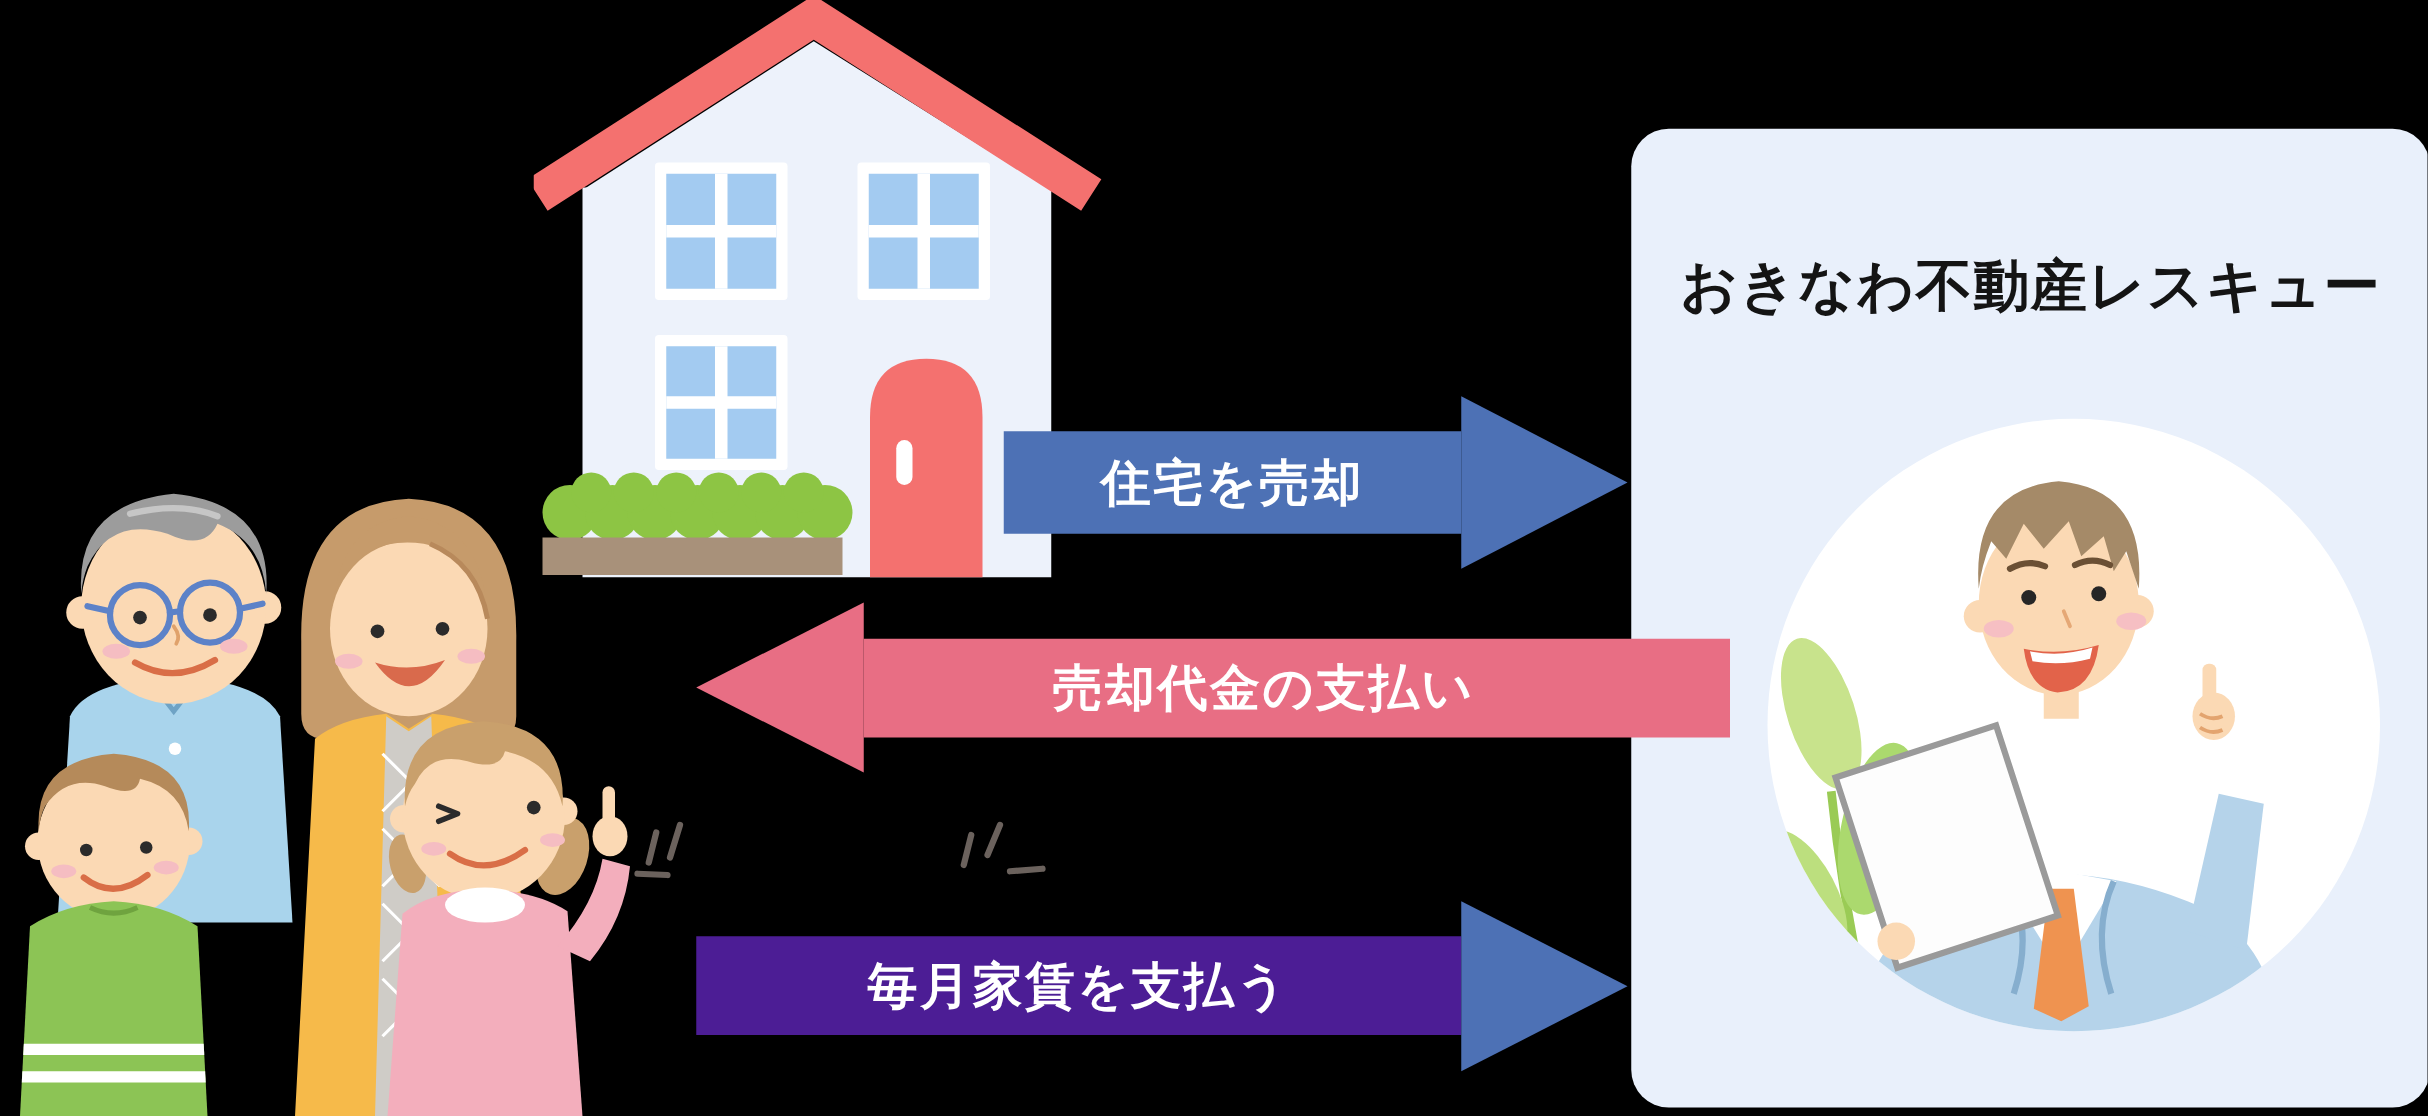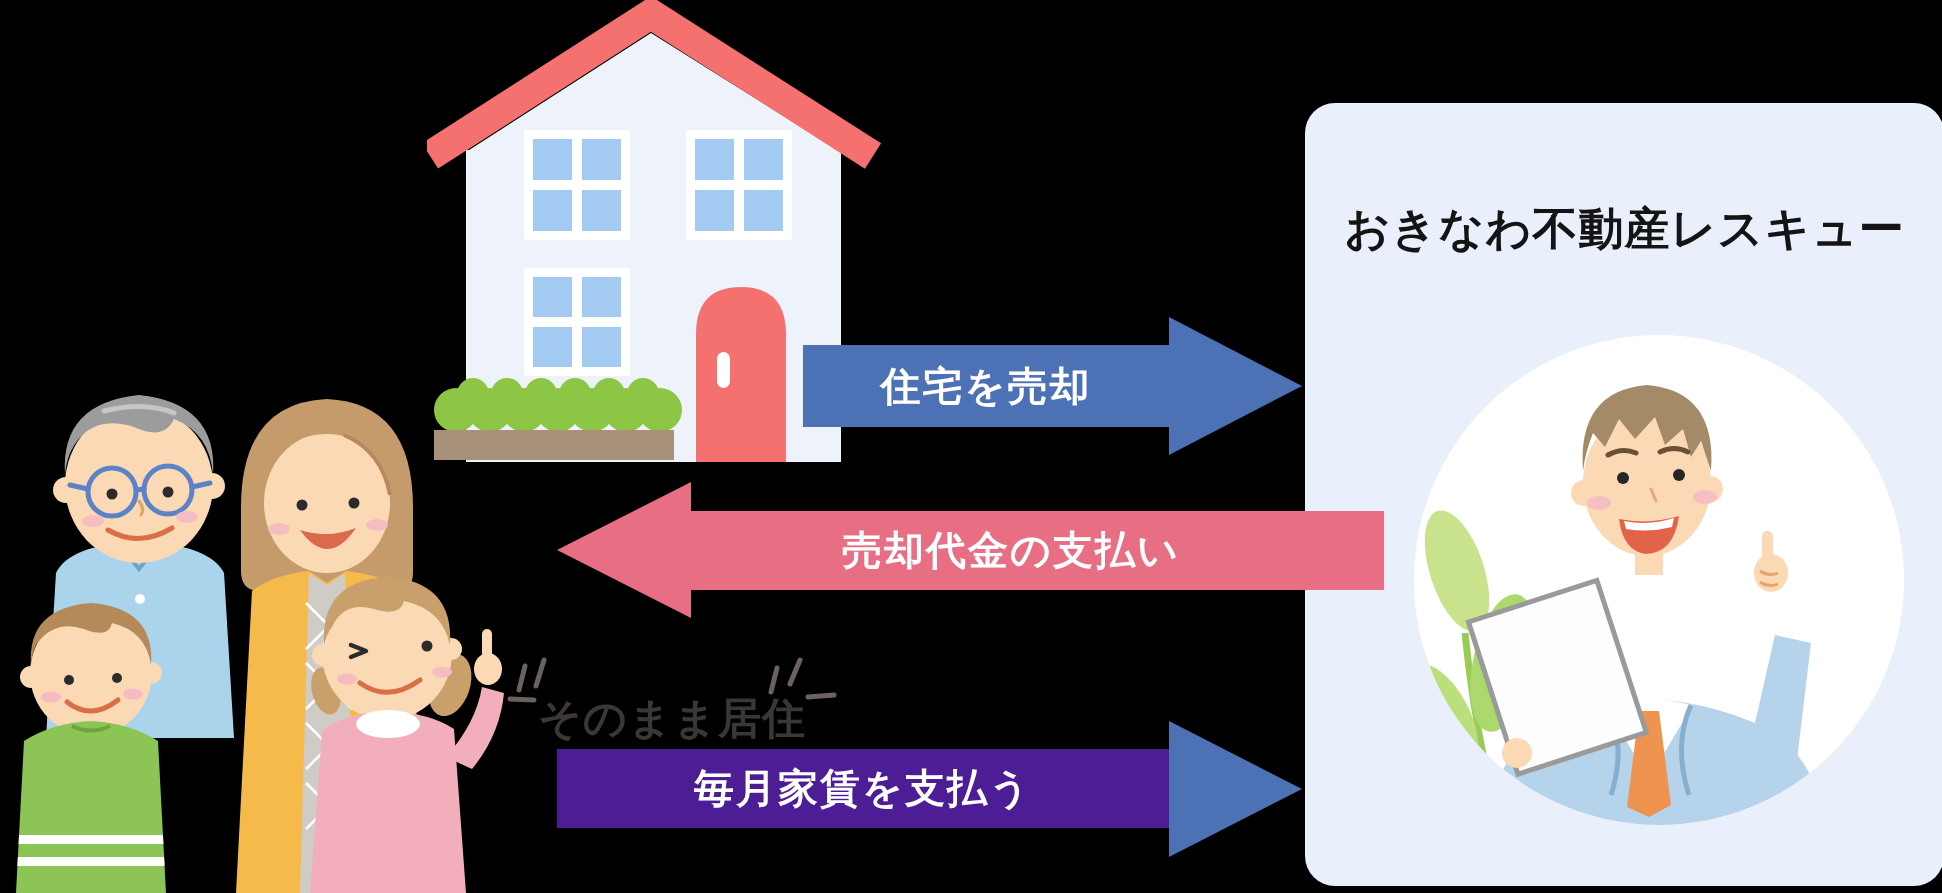--- a/index.html
+++ b/index.html
@@ -234,21 +234,20 @@
   <div class="arrow">
     <div class="a2-head"></div>
     <div class="arrow-body a2-body">売却代金の支払い</div>
   </div>
 
   <div class="arrow">
     <div class="arrow-body a3-body">毎月家賃を支払う</div>
     <div class="a3-head"></div>
   </div>
 
-  <div class="note">そのまま居住</div>
   <svg class="note-marks" style="left:486px;top:653px;" width="50" height="55" viewBox="0 0 50 55" aria-hidden="true">
     <path d="M10,46 L34,47 M19,37 L25,13 M36,33 L44,7" stroke="#6B625D" stroke-width="5" fill="none" stroke-linecap="round"></path>
   </svg>
   <svg class="note-marks" style="left:750px;top:652px;" width="78" height="55" viewBox="0 0 78 55" aria-hidden="true">
     <path d="M7,40 L13,16 M26,32 L36,8 M44,45 L70,43" stroke="#6B625D" stroke-width="5" fill="none" stroke-linecap="round"></path>
   </svg>
 
 </div>
 
 </body></html>

